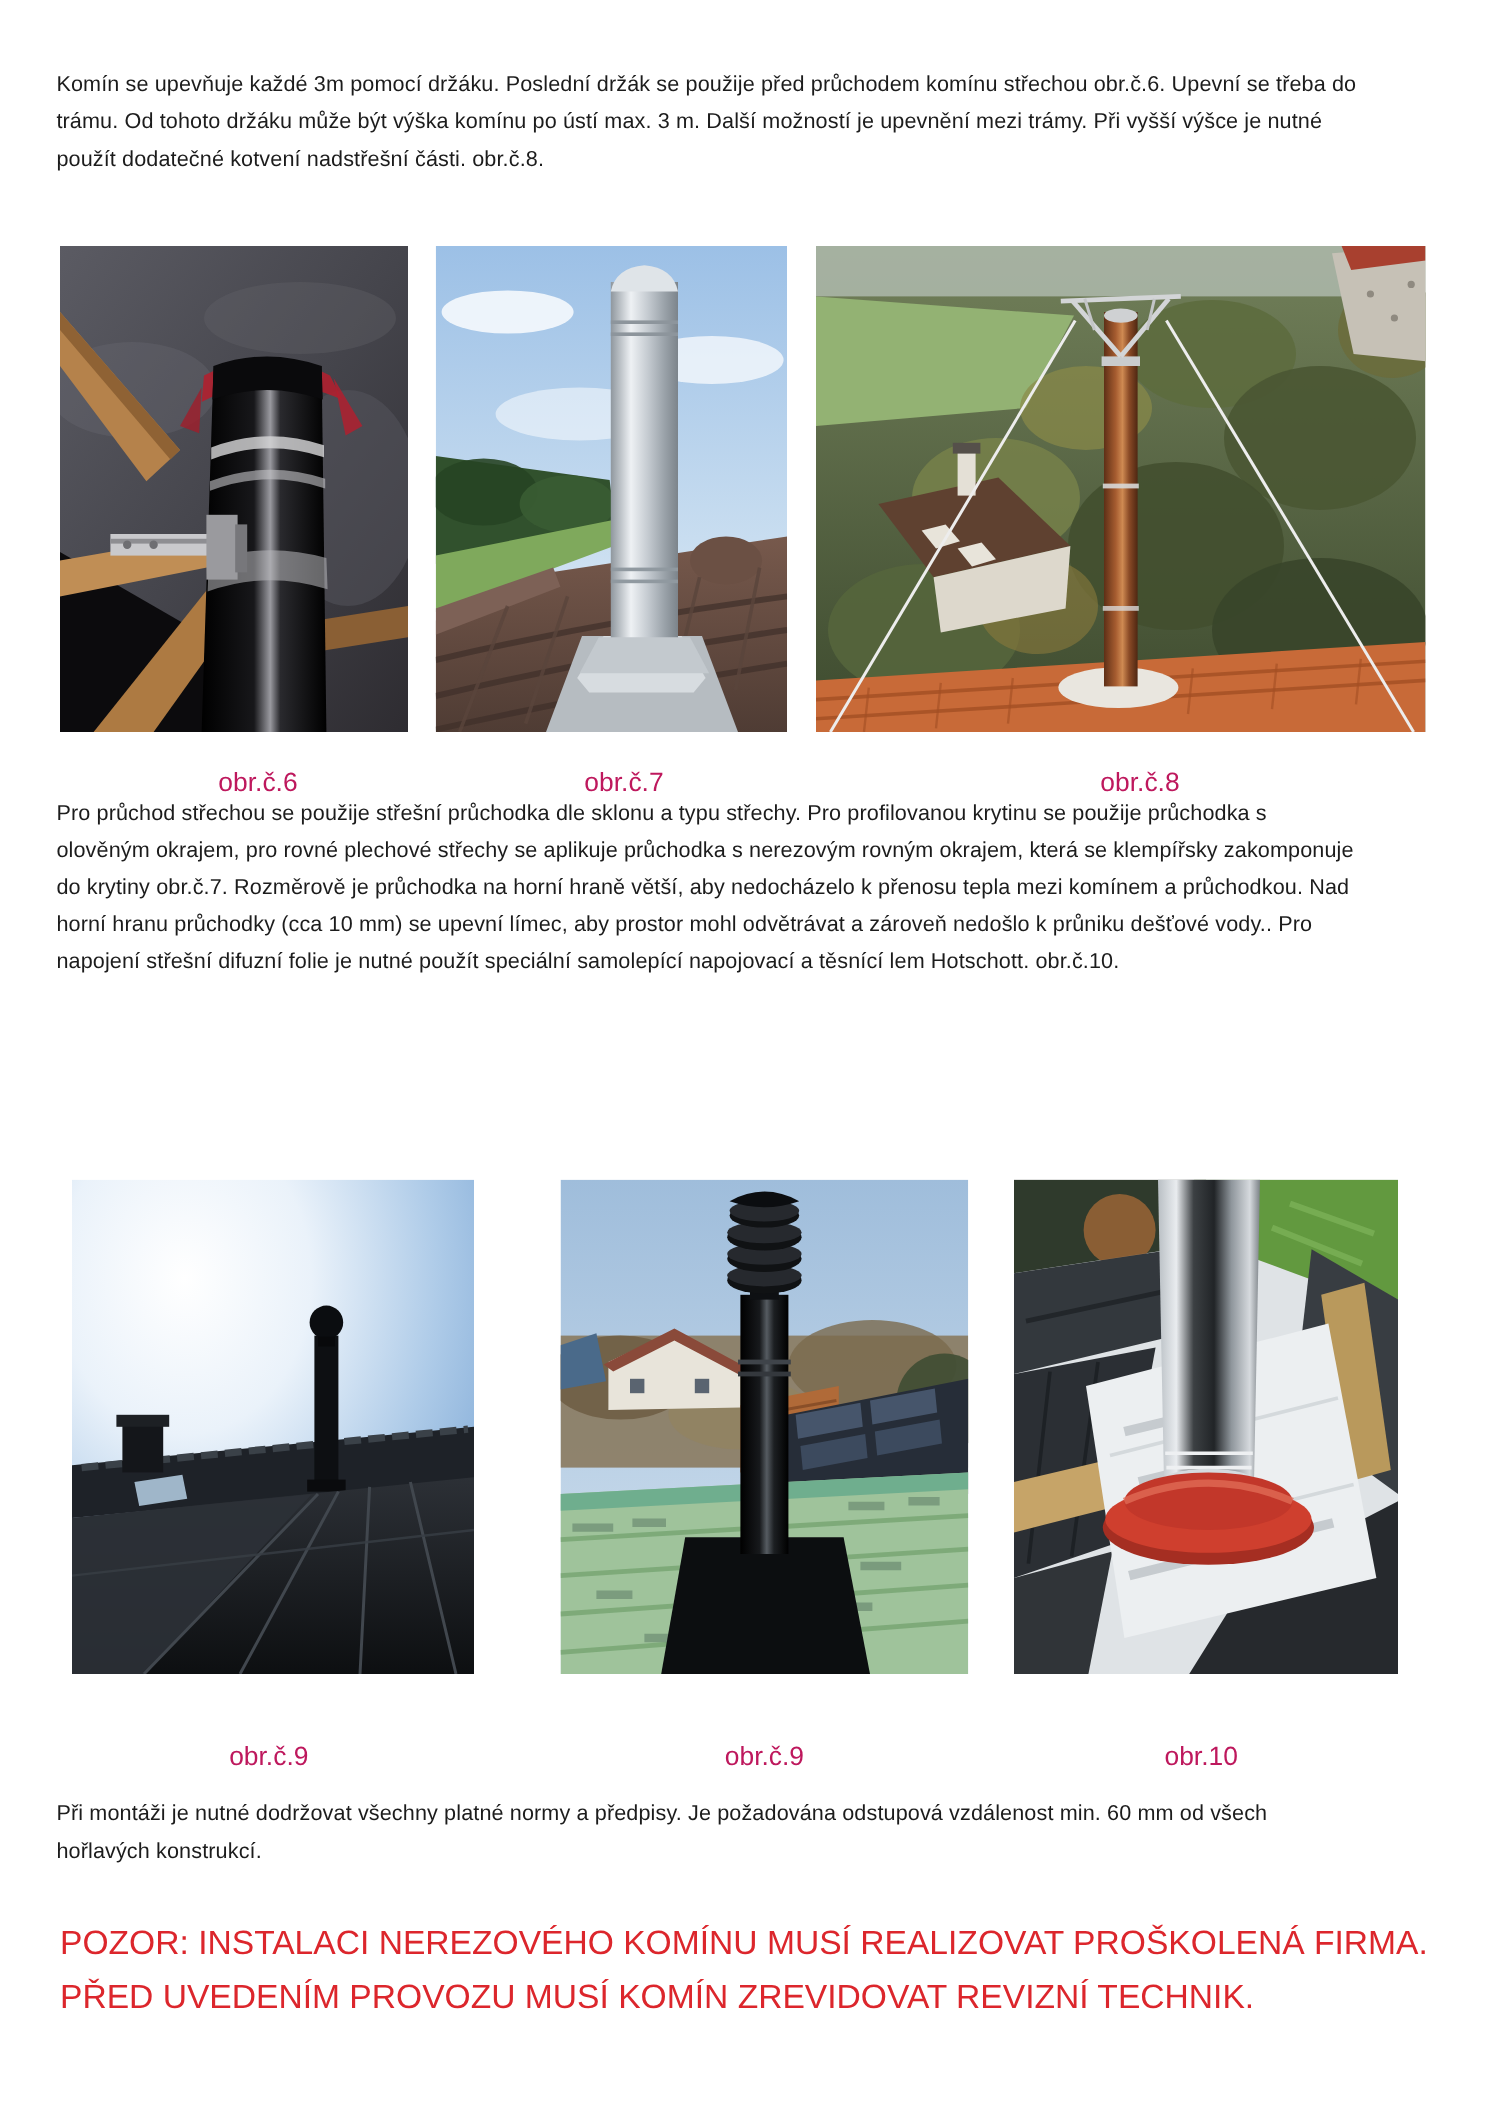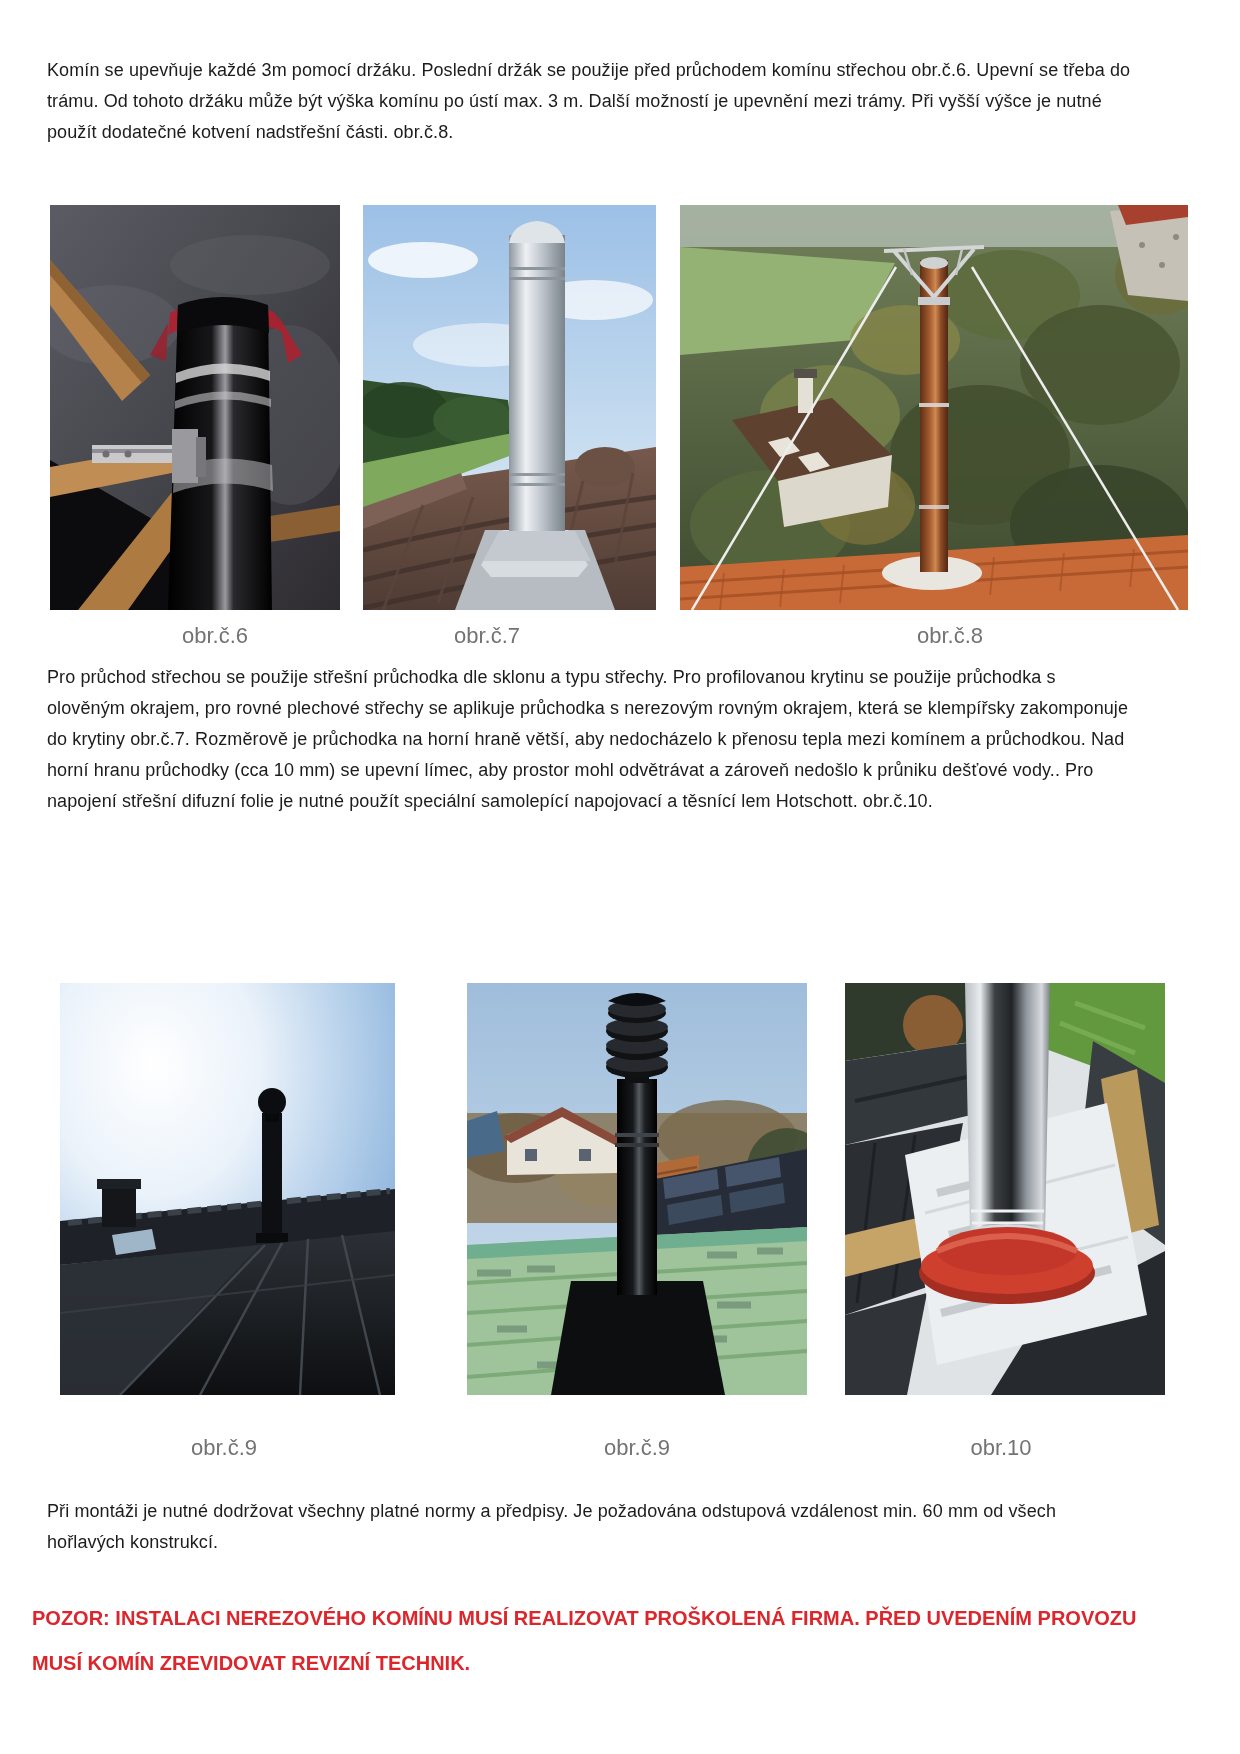--- a/index.html
+++ b/index.html
@@ -12,25 +12,25 @@
     position:absolute;left:47px;width:1085px;
     font-size:18px;line-height:31px;letter-spacing:0.1px;
   }
   .para p{margin:0;}
   .fig-row{position:absolute;left:0;width:1240px;}
   .fig{position:absolute;top:0;overflow:hidden;}
   .fig svg{display:block;width:100%;height:100%;}
   .cap-row{position:absolute;left:0;width:1240px;height:31px;}
   .cap{
     position:absolute;transform:translateX(-50%);
-    font-size:22px;line-height:31px;color:#737373;white-space:nowrap;
+    font-size:22px;line-height:31px;color:#be185d;white-space:nowrap;margin-top:16px;
   }
   .warning{
-    position:absolute;left:32px;width:1160px;
-    font-size:20px;line-height:45px;font-weight:bold;color:#dc262c;
+    position:absolute;left:50px;width:1160px;
+    font-size:28px;line-height:45px;font-weight:normal;color:#dc262c;
   }
 </style>
 </head>
 <body>
 
 <div id="page">
 
   <div class="para" style="top:55px;">
     <p>Komín se upevňuje každé 3m pomocí držáku. Poslední držák se použije před průchodem komínu střechou obr.č.6. Upevní se třeba do trámu. Od tohoto držáku může být výška komínu po ústí max. 3 m. Další možností je upevnění mezi trámy. Při vyšší výšce je nutné použít dodatečné kotvení nadstřešní části. obr.č.8.</p>
   </div>
@@ -181,21 +181,21 @@
         <line x1="204" y1="46" x2="304" y2="42" stroke="#d3d5d7" stroke-width="4"></line>
         <line x1="224" y1="44" x2="232" y2="70" stroke="#c3c5c7" stroke-width="2.5"></line>
         <line x1="282" y1="44" x2="276" y2="70" stroke="#c3c5c7" stroke-width="2.5"></line>
         <ellipse cx="254" cy="58" rx="14" ry="6" fill="#cfd1d3"></ellipse>
       </svg>
     </div>
   </div>
 
   <div class="cap-row" style="top:620px;">
     <span class="cap" style="left:215px;">obr.č.6</span>
-    <span class="cap" style="left:487px;">obr.č.7</span>
+    <span class="cap" style="left:520px;">obr.č.7</span>
     <span class="cap" style="left:950px;">obr.č.8</span>
   </div>
 
   <div class="para" style="top:662px;">
     <p>Pro průchod střechou se použije střešní průchodka dle sklonu a typu střechy. Pro profilovanou krytinu se použije průchodka s olověným okrajem, pro rovné plechové střechy se aplikuje průchodka s nerezovým rovným okrajem, která se klempířsky zakomponuje do krytiny obr.č.7. Rozměrově je průchodka na horní hraně větší, aby nedocházelo k přenosu tepla mezi komínem a průchodkou. Nad horní hranu průchodky (cca 10 mm) se upevní límec, aby prostor mohl odvětrávat a zároveň nedošlo k průniku dešťové vody.. Pro napojení střešní difuzní folie je nutné použít speciální samolepící napojovací a těsnící lem Hotschott. obr.č.10.</p>
   </div>
 
   <div class="fig-row" style="top:983px;height:412px;">
 
     <div class="fig" style="left:60px;width:335px;height:412px;">

